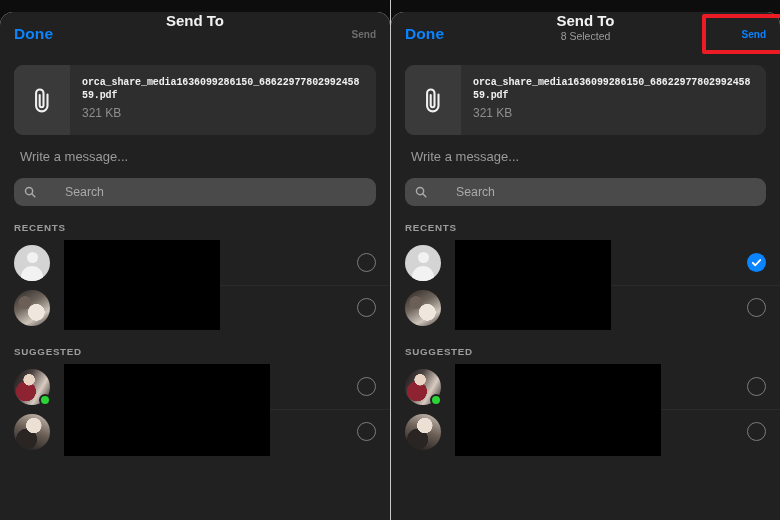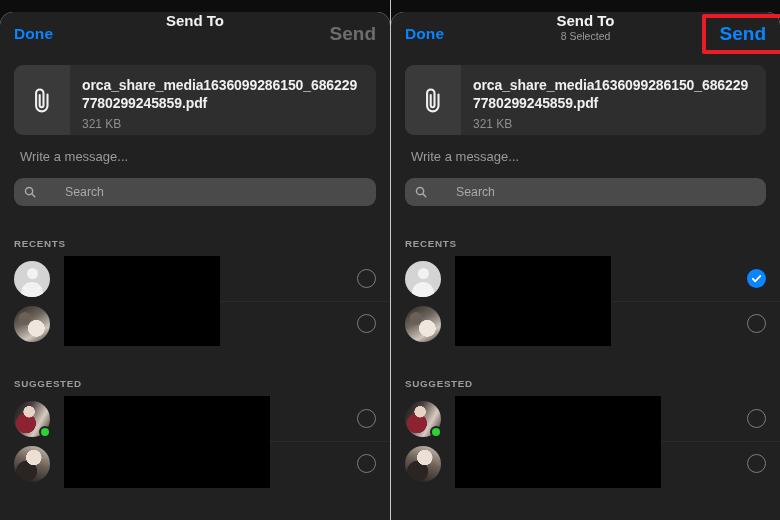--- a/index.html
+++ b/index.html
@@ -66,21 +66,21 @@
     line-height:1.15;
   }
   .nav-sub {
     color:#9b9b9b;
     font-size:10.5px;
     line-height:1.3;
     margin-top:1px;
   }
   .nav-send {
     margin-left:auto;
-    font-size:19px;
+    font-size:10px;
     font-weight:bold;
     white-space:nowrap;
   }
   .nav-send.disabled { color:#6d6d6d; }
   .nav-send.enabled  { color:#0a84ff; }
 
   .send-highlight {
     position:absolute;
     top:14px; right:-4px;
     width:82px; height:40px;
@@ -105,25 +105,26 @@
     display:flex; align-items:center; justify-content:center;
   }
   .clip-svg { width:22px; height:28px; display:block; }
   .attach-meta {
     flex:1 1 auto;
     padding:11px 12px 0 12px;
     min-width:0;
   }
   .attach-name {
     color:#f0f0f0;
-    font-size:14px;
+    font-size:10px;
     font-weight:bold;
     line-height:1.32;
     letter-spacing:-0.1px;
     word-break:break-all;
+    font-family:Liberation Mono, monospace;
   }
   .attach-size {
     color:#8e8e8e;
     font-size:12px;
     margin-top:4px;
   }
 
   
   .msg-row {
     padding:14px 14px 0 20px;
@@ -149,21 +150,21 @@
     font-size:12.3px;
     margin-left:22px;
   }
 
   
   .sec-head {
     color:#9d9d9d;
     font-size:9.8px;
     font-weight:bold;
     letter-spacing:0.7px;
-    padding:32px 0 7px 14px;
+    padding:16px 0 7px 14px;
   }
 
   
   .rows { position:relative; }
   .row {
     position:relative;
     height:45px;
     display:flex;
     align-items:center;
     padding-left:14px;

